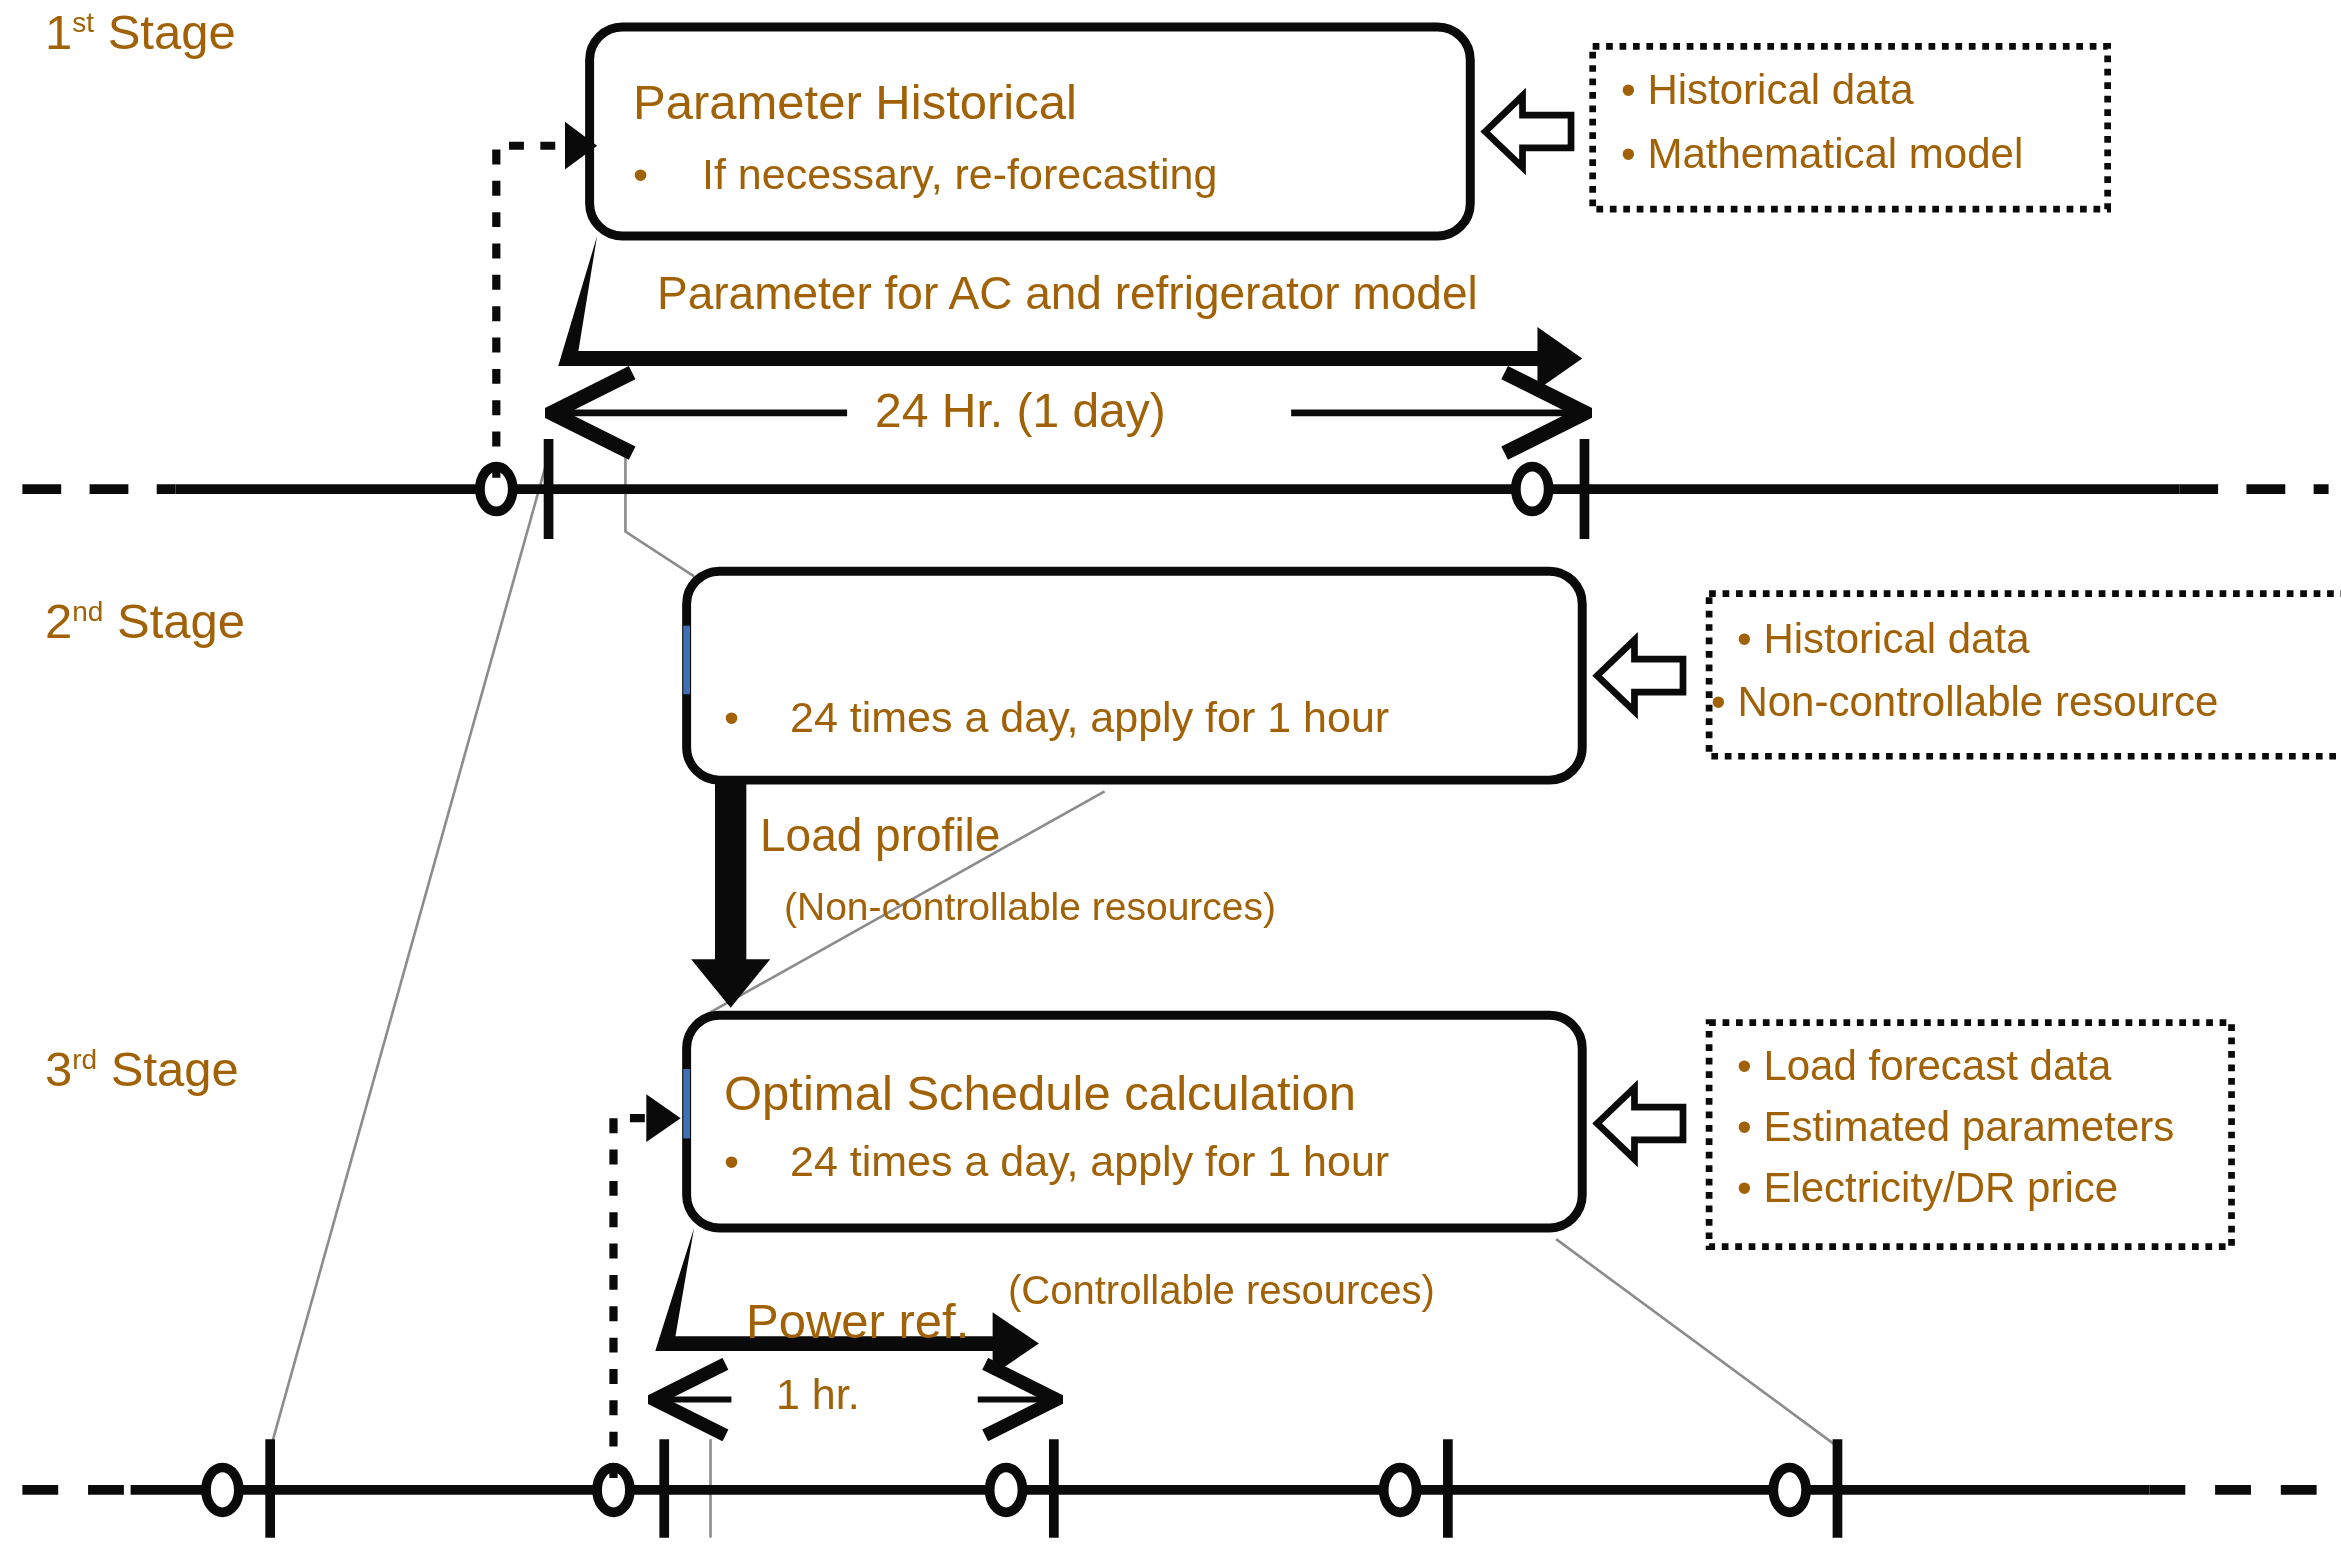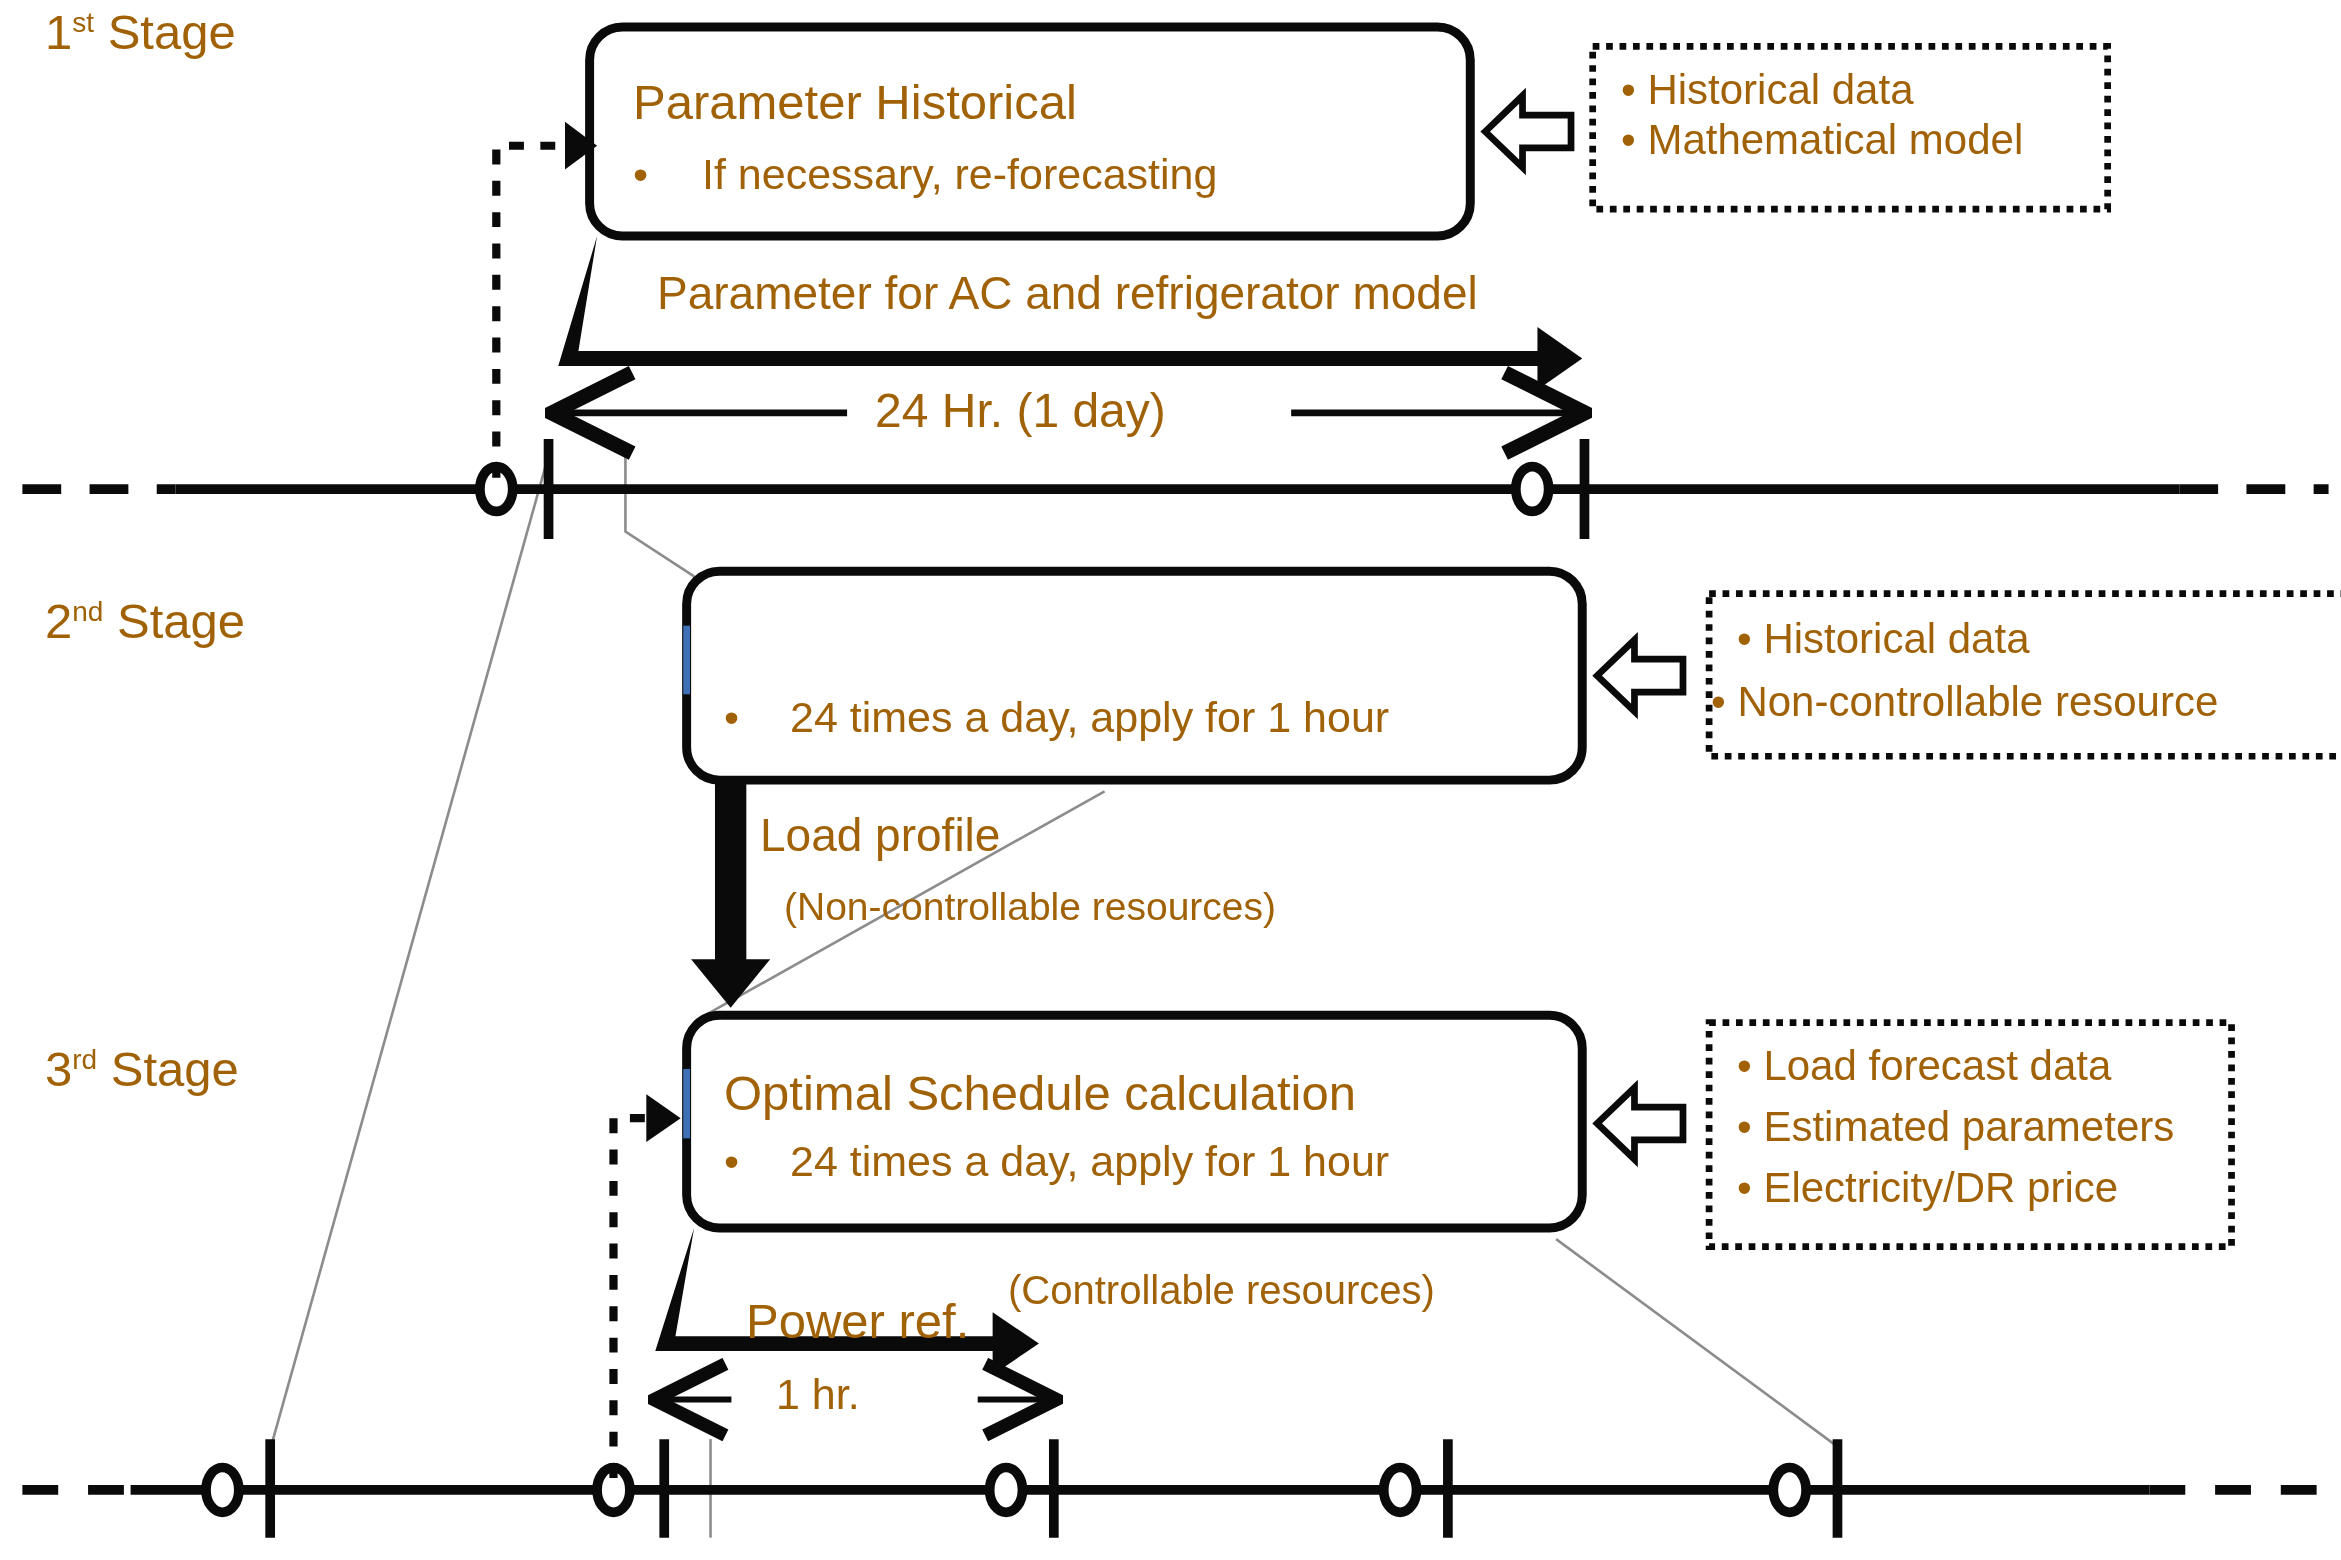--- a/index.html
+++ b/index.html
@@ -182,21 +182,21 @@
   </div>
 
   <div class="txt box-title" style="left:633px; top:78px;">Parameter Historical</div>
   <div class="txt bullet-dot" style="left:633px; top:153px;">•</div>
   <div class="txt box-bullet-text" style="left:702px; top:153px;">If necessary, re-forecasting</div>
 
   <div class="txt note-item" style="left:1621px; top:69px;">
     <span>•</span>
     <span>Historical data</span>
   </div>
-  <div class="txt note-item" style="left:1621px; top:119px;">
+  <div class="txt note-item" style="left:1621px; top:133px;">
     <span>•</span>
     <span>Mathematical model</span>
   </div>
 
   <div class="txt flow-label" style="left:657px; top:270px;">Parameter for AC and refrigerator model</div>
 
   <div class="txt span-label" style="left:875px; top:387px;">24 Hr. (1 day)</div>
 
   <div class="txt bullet-dot" style="left:724px; top:696px;">•</div>
   <div class="txt box-bullet-text" style="left:790px; top:696px;">24 times a day, apply for 1 hour</div>

